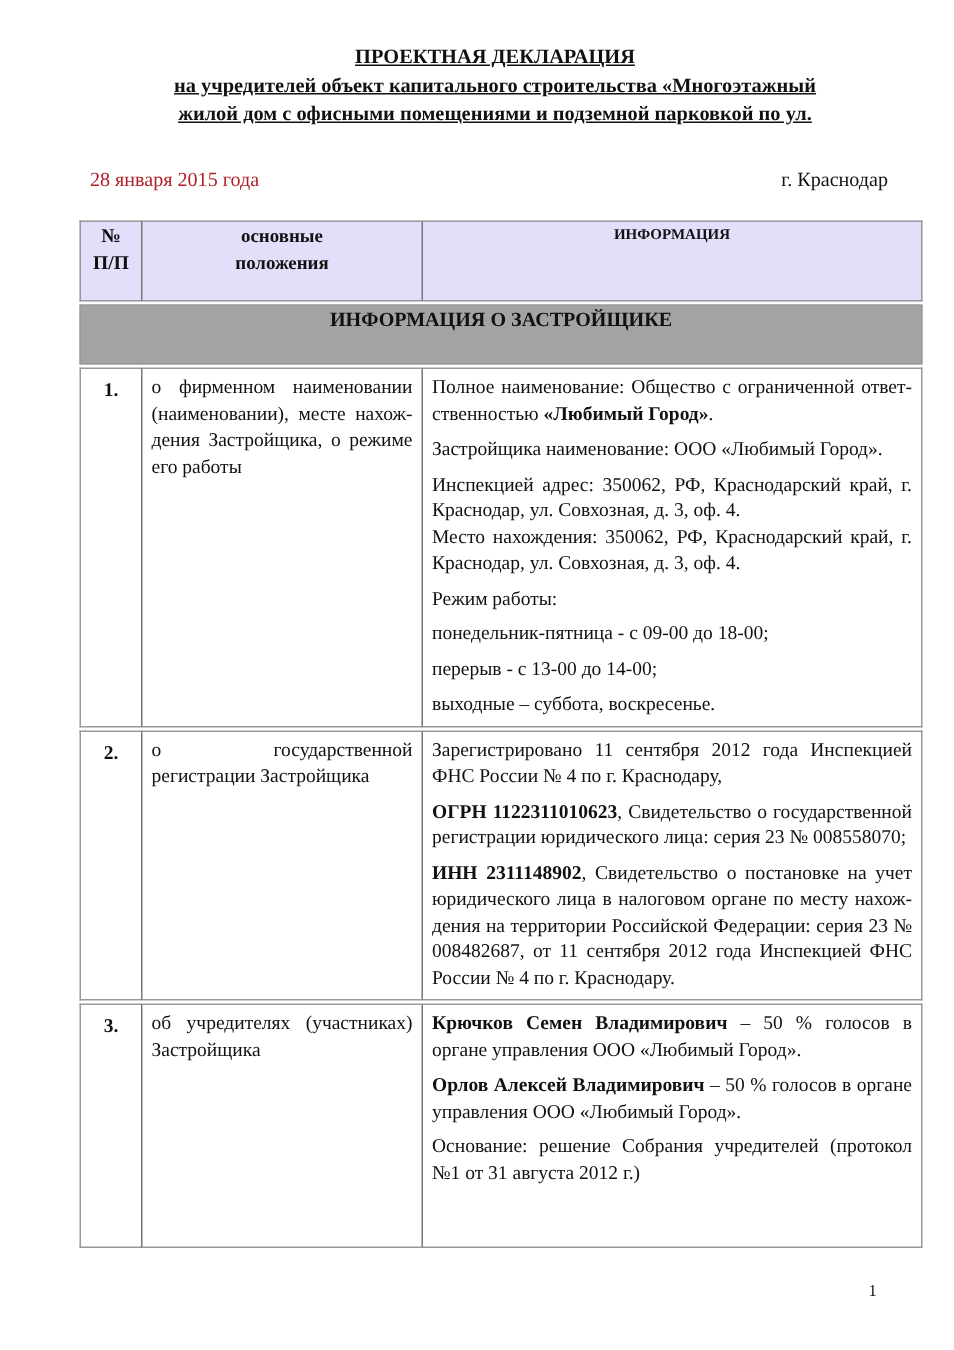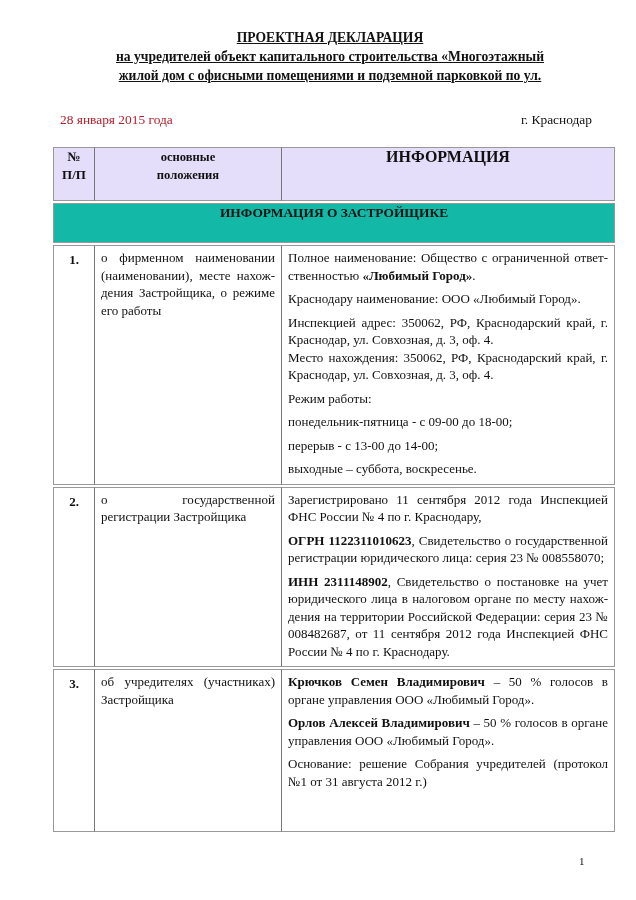--- a/index.html
+++ b/index.html
@@ -31,22 +31,22 @@
     border-top: 1.5px solid #999;
     border-bottom: 1.5px solid #999;
     vertical-align: top; padding: 0;
   }
   table.decl tr td:last-child, table.decl tr th:last-child { border-right: 1.5px solid #999; }
   table.decl tr td:first-child, table.decl tr th:first-child { border-left: 1.5px solid #999; }
   col.c1 { width: 41px; } col.c2 { width: 187px; } col.c3 { width: 334px; }
   .hdr th { background: #e4defb; height: 52px; vertical-align: middle; font-weight: bold; text-align: center; }
   .hdr th.h1 { font-size: 13px; line-height: 18px; }
   .hdr th.h2 { font-size: 12.6px; line-height: 18px; }
-  .hdr th.h3 { font-size: 16px; }
-  .section td { background: #14b8a6; height: 38px; vertical-align: middle; text-align: center; font-weight: bold; font-size: 13.4px; }
+  .hdr th.h3 { font-size: 10px; }
+  .section td { background: #a3a3a3; height: 38px; vertical-align: middle; text-align: center; font-weight: bold; font-size: 13.4px; }
   .num { text-align: center; font-weight: bold; padding-top: 5px !important; }
   .desc { text-align: justify; padding: 3px 6px 0 6px !important; }
   .info { padding: 3px 6px 0 6px !important; text-align: justify; }
   .info p { margin: 0 0 6px 0; }
   .info p.tight { margin-bottom: 0; }
   .info .u { text-decoration-color: #888; }
   .info b { font-weight: bold; }
   .row1 td { height: 206px; }
   .row2 td { height: 159px; }
   .row3 td { height: 156px; }
@@ -84,21 +84,21 @@
   </tr>
   <tr class="section">
     <td colspan="3">ИНФОРМАЦИЯ О ЗАСТРОЙЩИКЕ</td>
   </tr>
 
   <tr class="row1">
     <td class="num">1.</td>
     <td class="desc">о фирменном наименовании (наименовании), месте нахож-дения Застройщика, о режиме его работы</td>
     <td class="info">
       <p><span class="u">Полное наименование</span><span>: Общество с ограниченной ответ-ственностью </span><b>«Любимый Город»</b><span>.</span></p>
-      <p><span class="u">Краснодару наименование</span><span>: ООО «Любимый Город».</span></p>
+      <p><span class="u">Застройщика наименование</span><span>: ООО «Любимый Город».</span></p>
       <p class="tight"><span class="u">Инспекцией адрес</span><span>: 350062, РФ, Краснодарский край, г. Краснодар, ул. Совхозная, д. 3, оф. 4.</span></p>
       <p><span class="u">Место нахождения</span><span>: 350062, РФ, Краснодарский край, г. Краснодар, ул. Совхозная, д. 3, оф. 4.</span></p>
       <p><span class="u">Режим работы</span><span>:</span></p>
       <p>понедельник-пятница - с 09-00 до 18-00;</p>
       <p>перерыв - с 13-00 до 14-00;</p>
       <p>выходные – суббота, воскресенье.</p>
     </td>
   </tr>
 
   <tr class="row2">

